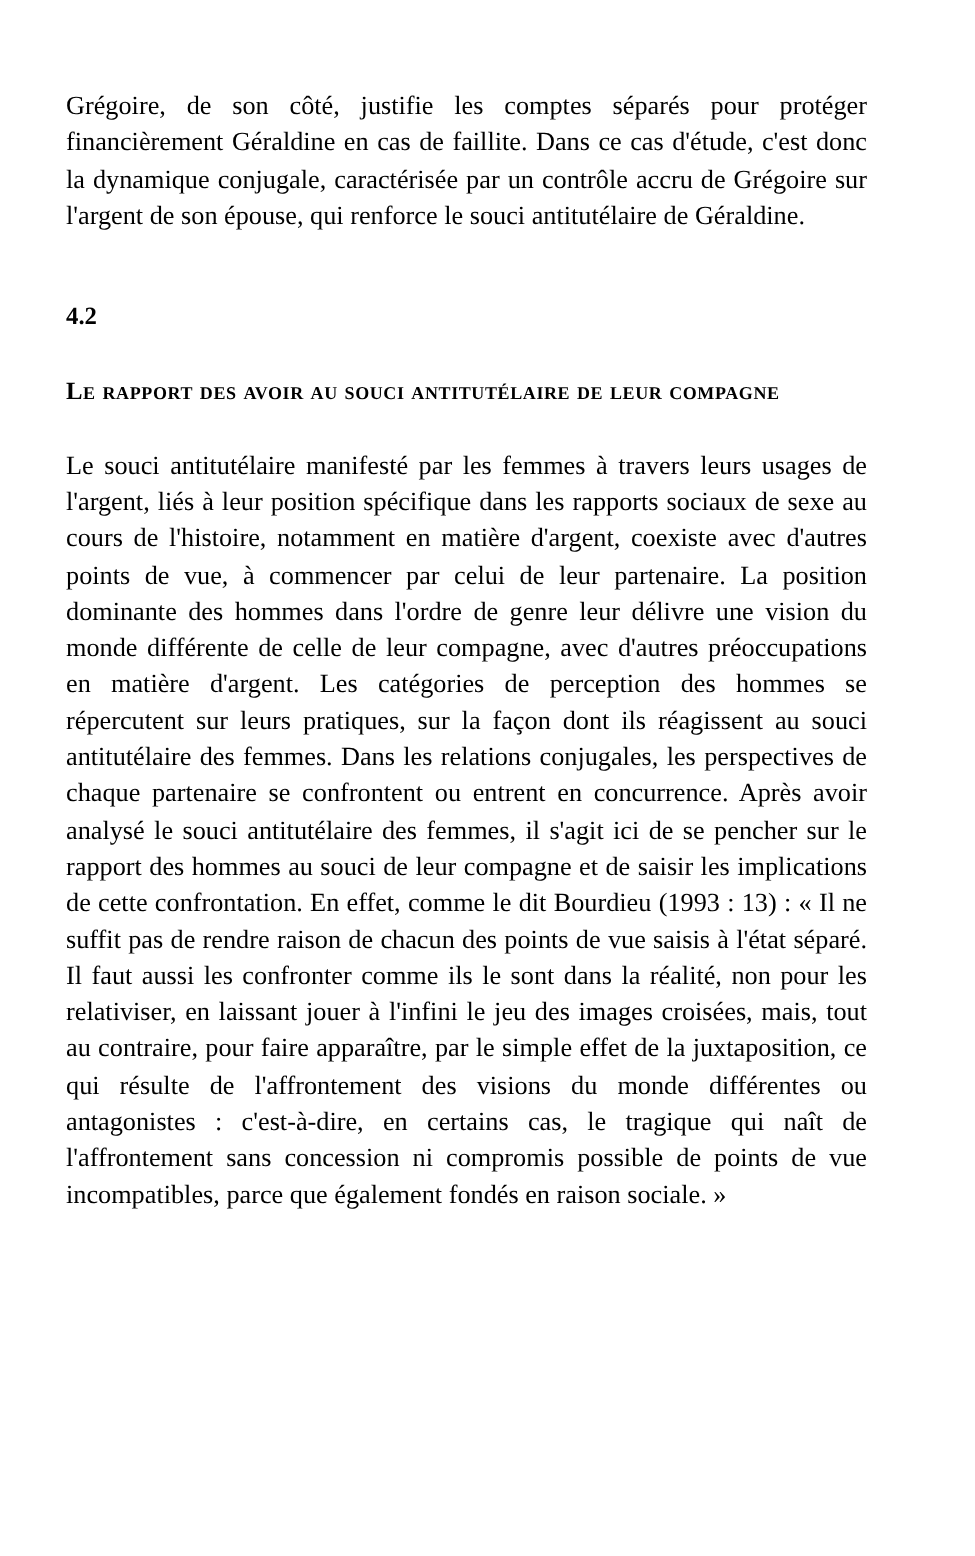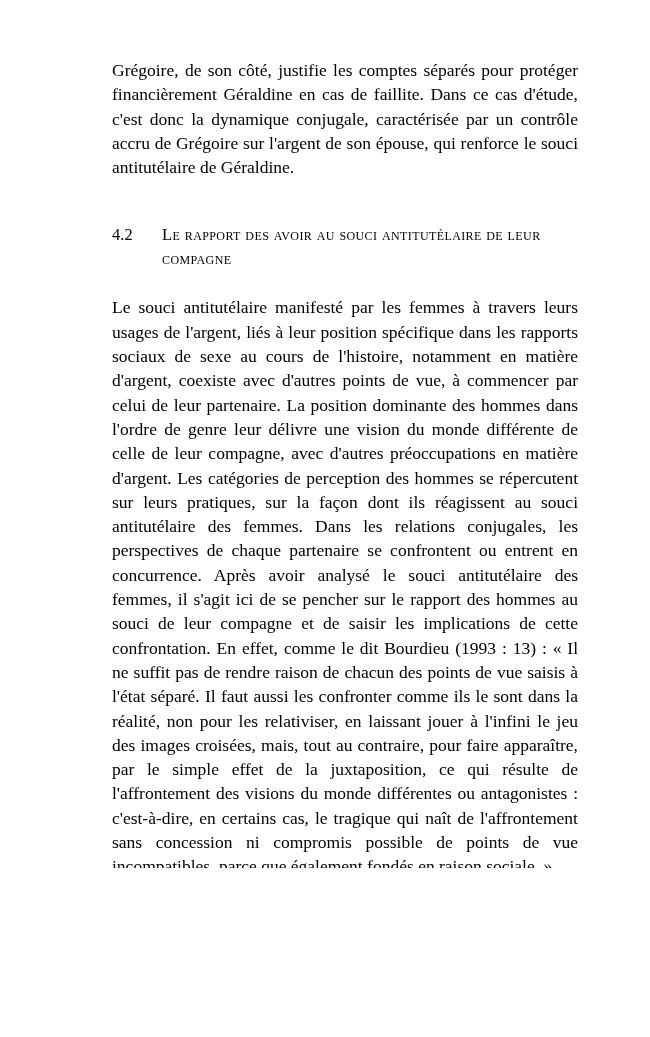--- a/index.html
+++ b/index.html
@@ -11,35 +11,36 @@
     position: relative;
     width: 650px;
     height: 868px;
     margin: 0 auto;
     background: #ffffff;
     color: #000000;
     font-family: "Liberation Serif", "DejaVu Serif", serif;
     font-size: 17.5px;
     line-height: 24.3px;
     box-sizing: border-box;
-    padding: 58px 72px 0 112px;
+    padding: 58px 72px 0 44px;
     overflow: hidden;
   }
   .para {
     margin: 0;
     text-align: justify;
   }
   .section-heading {
     display: flex;
     align-items: baseline;
-    font-weight: normal;
+    font-weight: bold;
     font-size: 16.5px;
     line-height: 23.5px;
     margin-top: 44px;
     margin-bottom: 25px;
+    flex-direction: column;
   }
   .section-number {
     width: 50px;
     flex: 0 0 50px;
   }
   .section-title {
     font-variant: small-caps;
     letter-spacing: 0.4px;
     text-align: left;
   }

